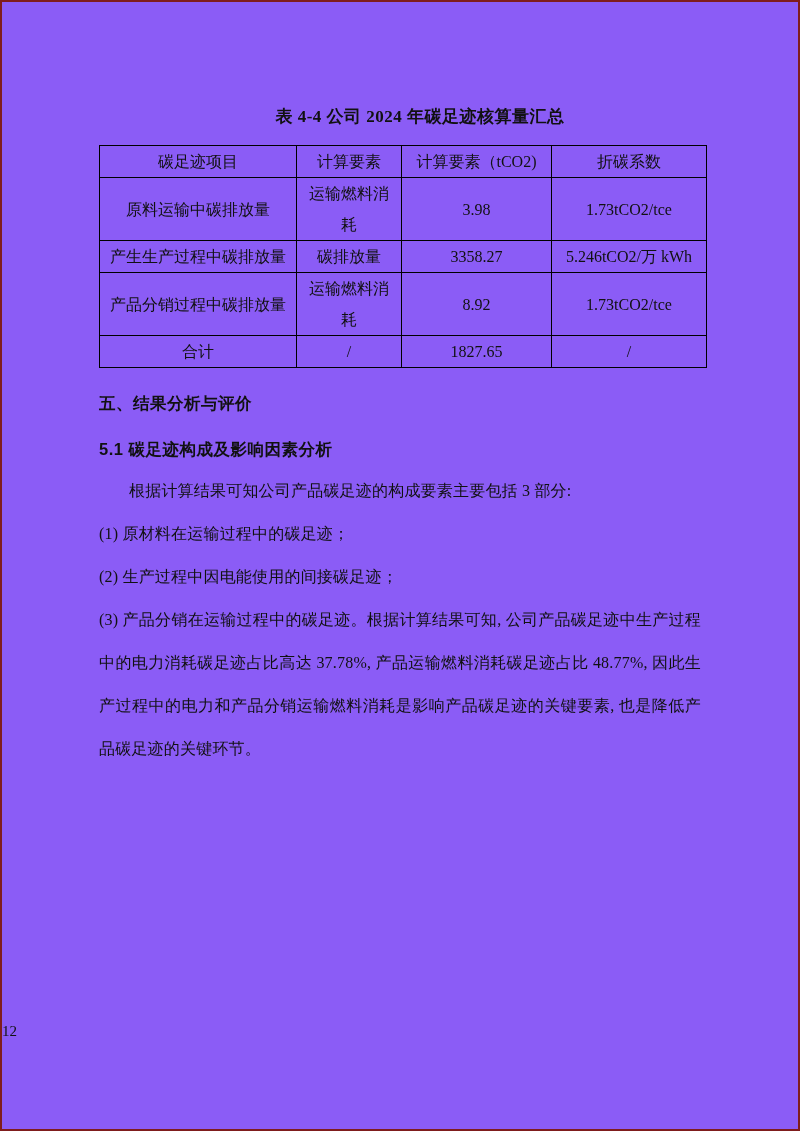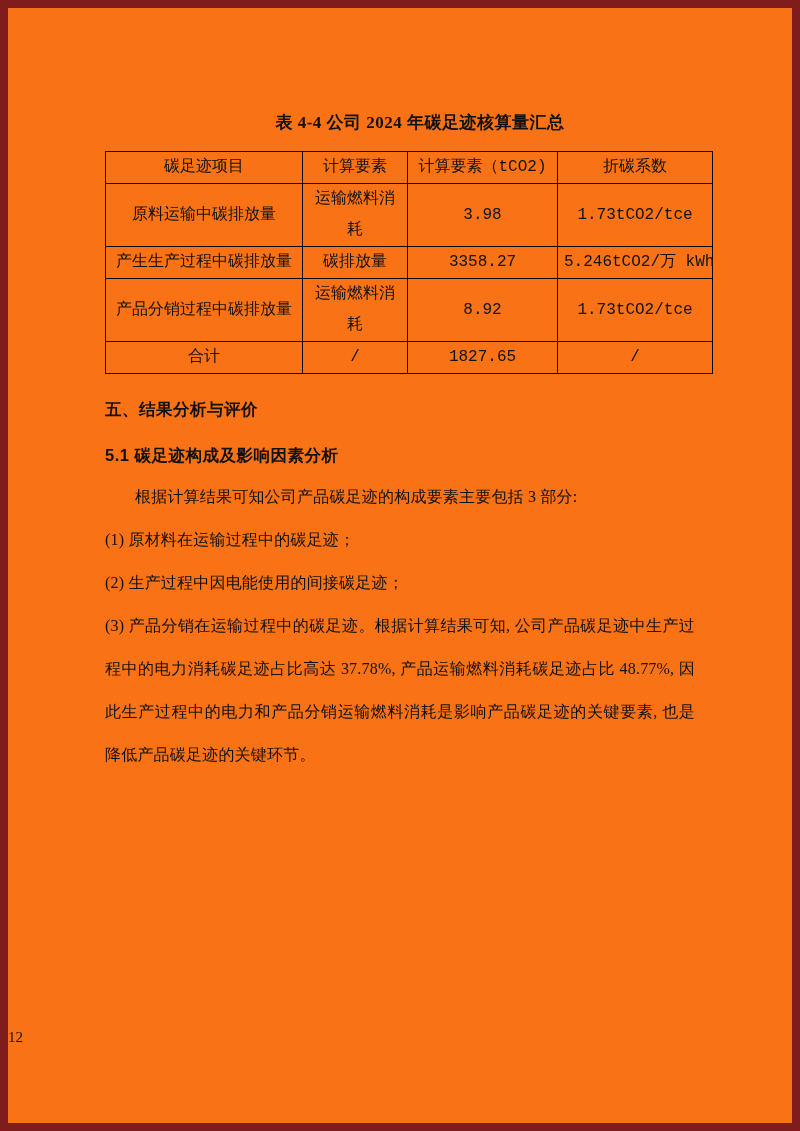--- a/index.html
+++ b/index.html
@@ -1,42 +1,41 @@
 <!DOCTYPE html>
 <html lang="zh"><head>
 <meta charset="utf-8">
 <style>
   html,body{margin:0;padding:0;background:#ffffff;}
   .page{
     position:relative;
     width:800px;height:1131px;
     box-sizing:border-box;
-    border:8px solid #7f1d1d;
-    background:#f97316;
+    border:2px solid #7f1d1d;
+    background:#8b5cf6;
     color:#111111;
     font-family:"Liberation Serif","DejaVu Serif",serif;
     overflow:hidden;
   }
   .content{padding:0 97px;}
   .caption{
     margin:104px 0 0 0;
     padding-left:40px;
     text-align:center;
     font-size:17px;
     font-weight:bold;
     letter-spacing:0.5px;
     line-height:22px;
   }
   table.summary{
     margin-top:17px;
     border-collapse:collapse;
     table-layout:fixed;
     width:607px;
     font-size:16px;
-    font-family:Liberation Mono, monospace;
   }
   table.summary td,table.summary th{
     border:1px solid #000000;
     padding:0 6px;
     text-align:center;
     vertical-align:middle;
     font-weight:normal;
     line-height:31px;
     word-break:break-all;
   }

